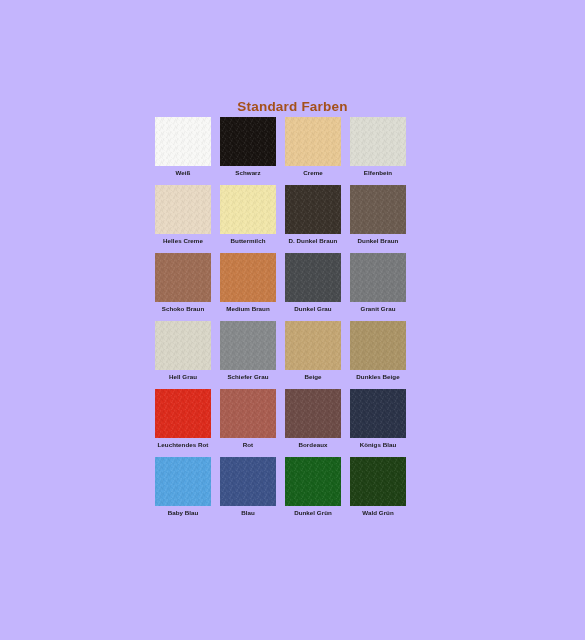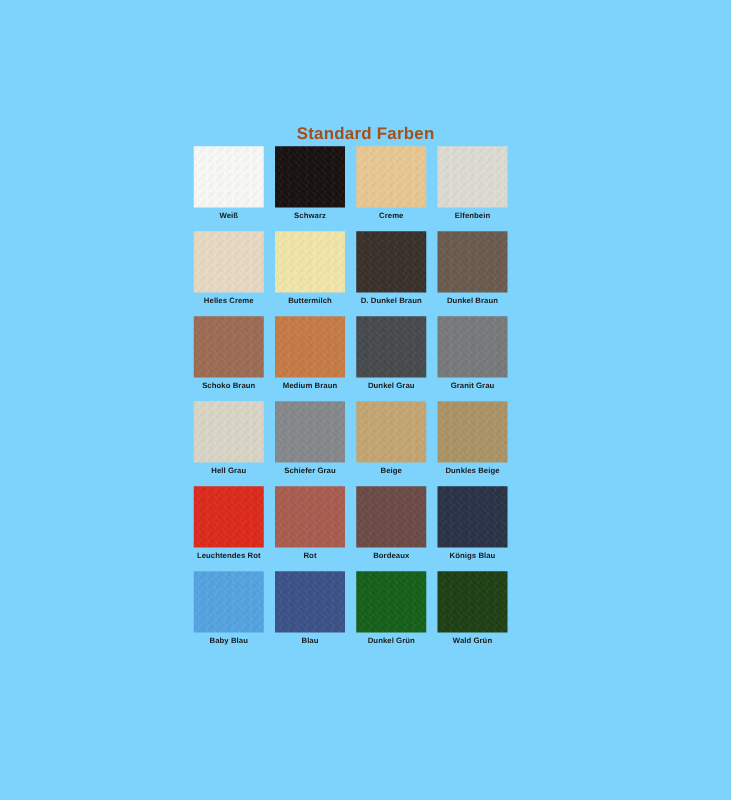--- a/index.html
+++ b/index.html
@@ -11,21 +11,21 @@
     height: 640px;
     background: #ffffff;
     font-family: "Liberation Sans", sans-serif;
     overflow: hidden;
   }
 
   #page {
     position: relative;
     width: 585px;
     height: 640px;
-    background: #7dd3fc;
+    background: #c4b5fd;
   }
 
   
   #chart-title {
     position: absolute;
     left: 0;
     top: 99px;
     width: 585px;
     text-align: center;
     font-size: 13.5px;

